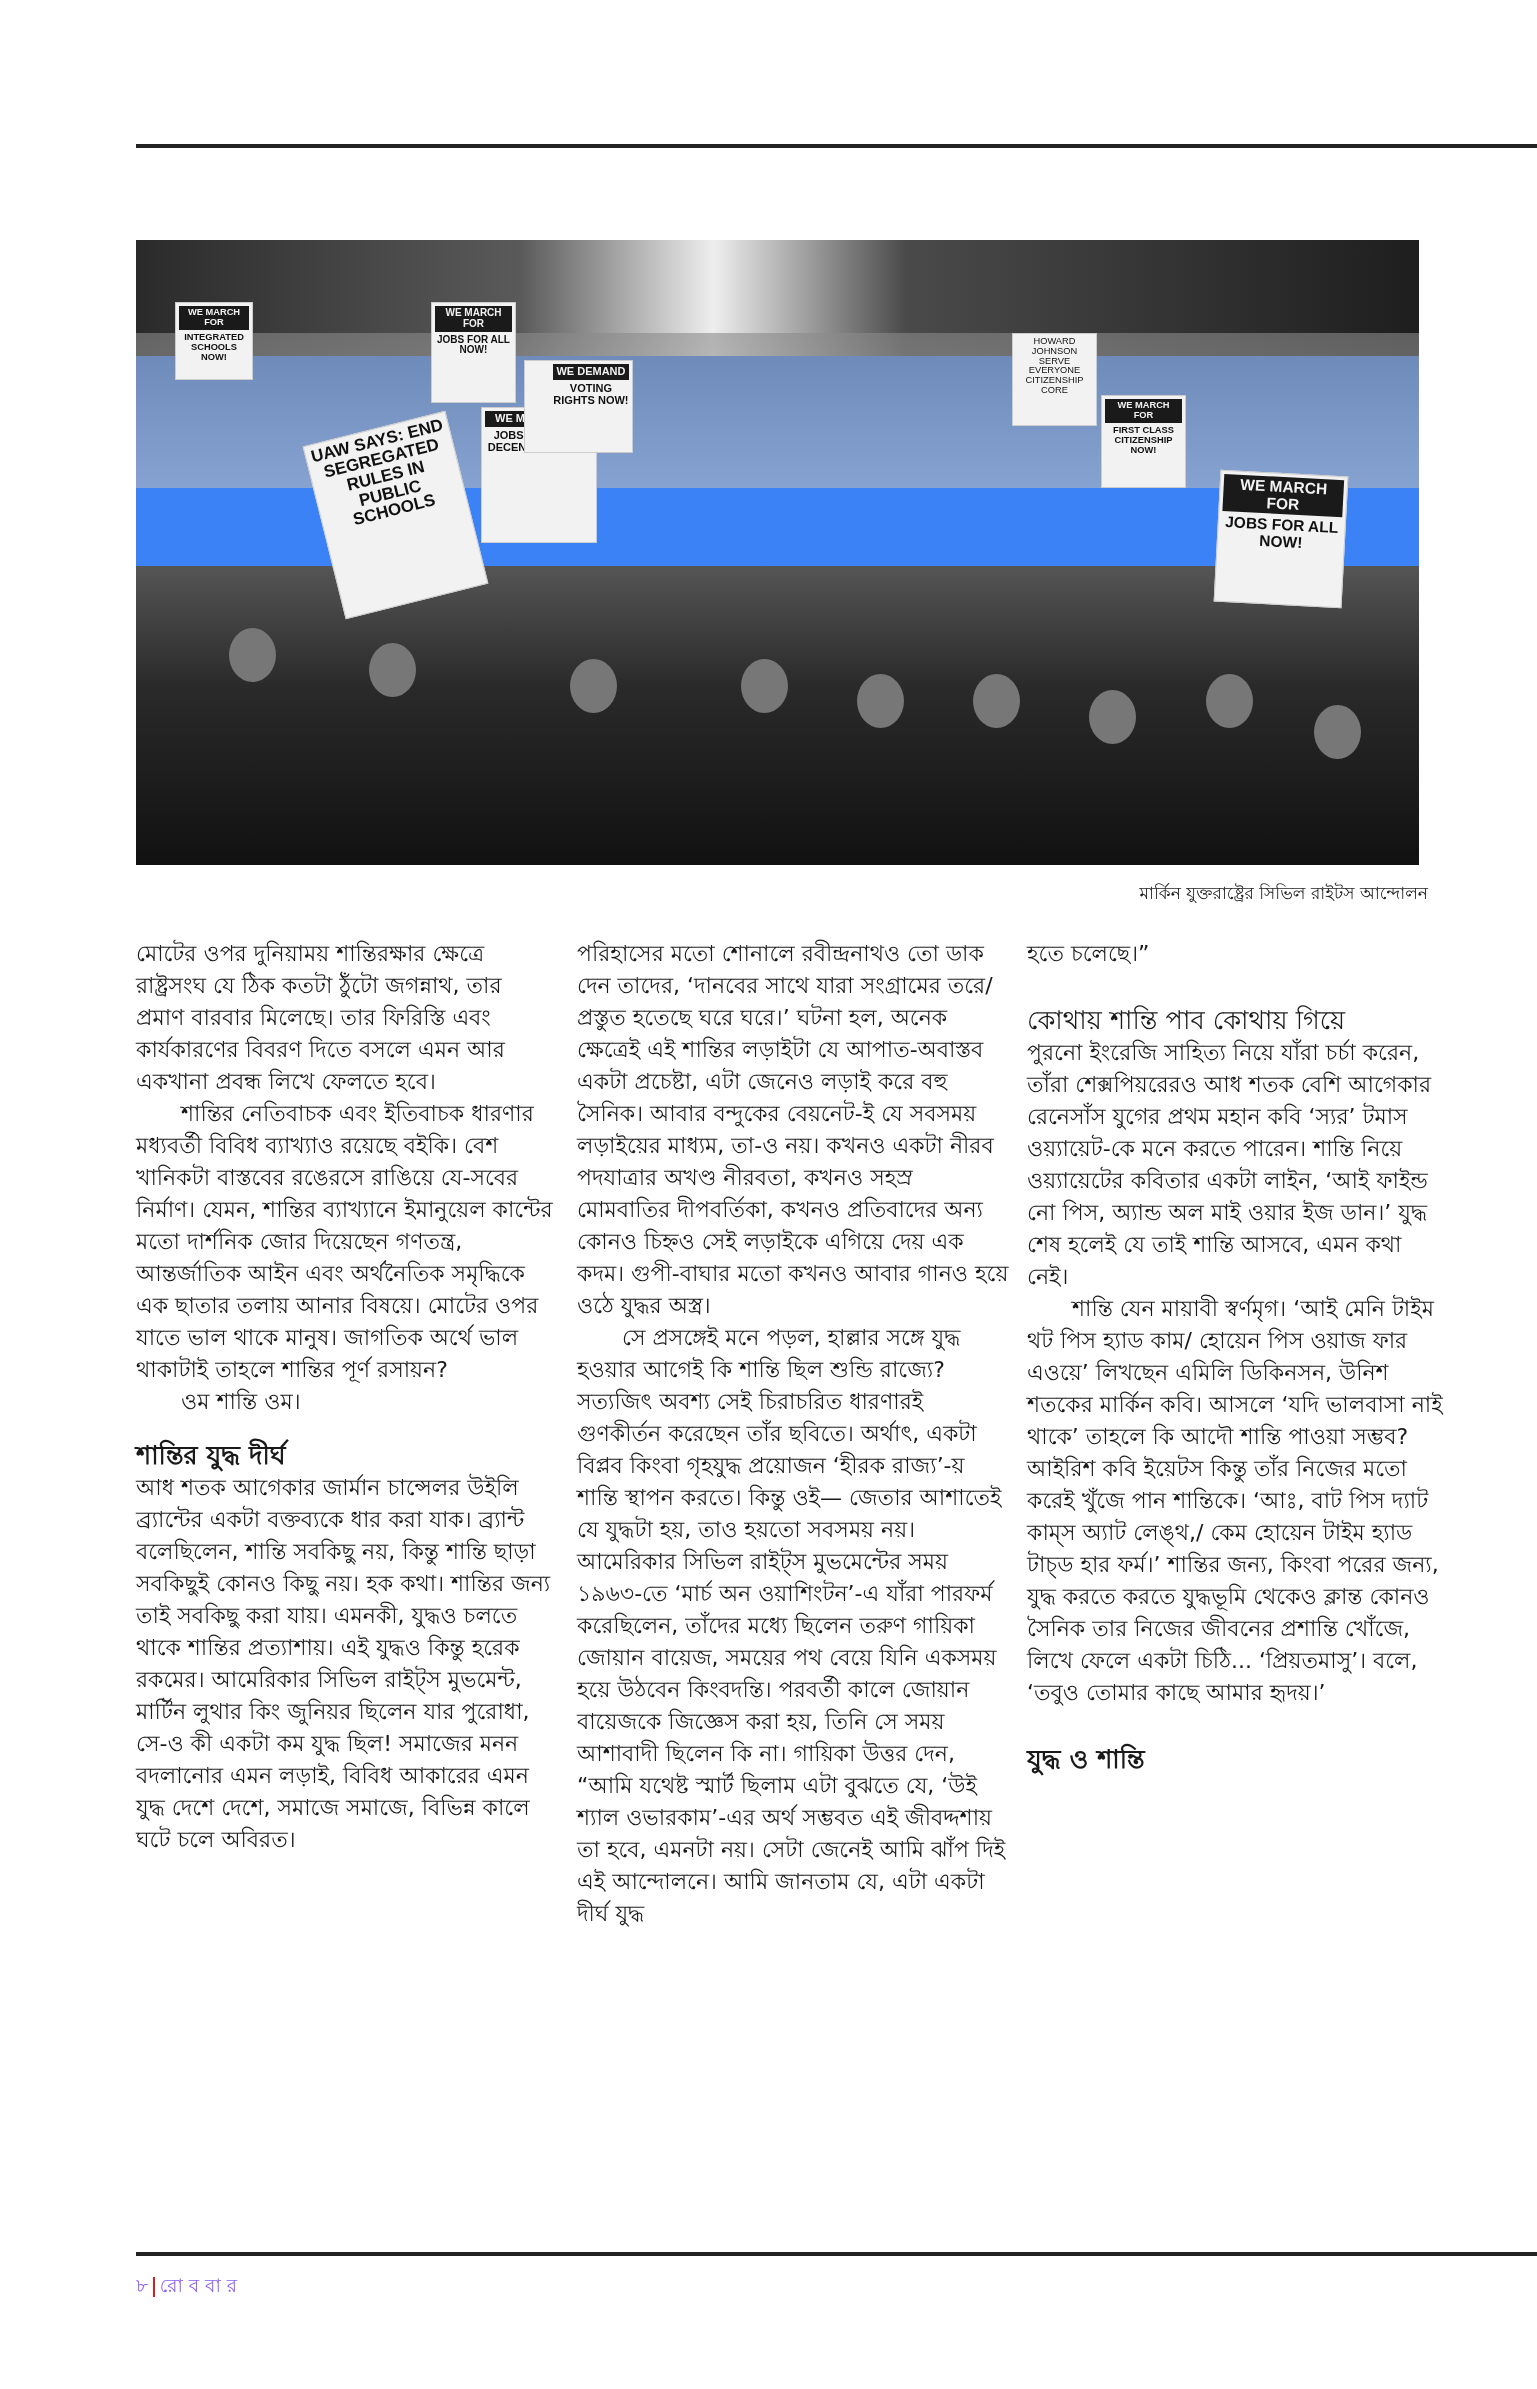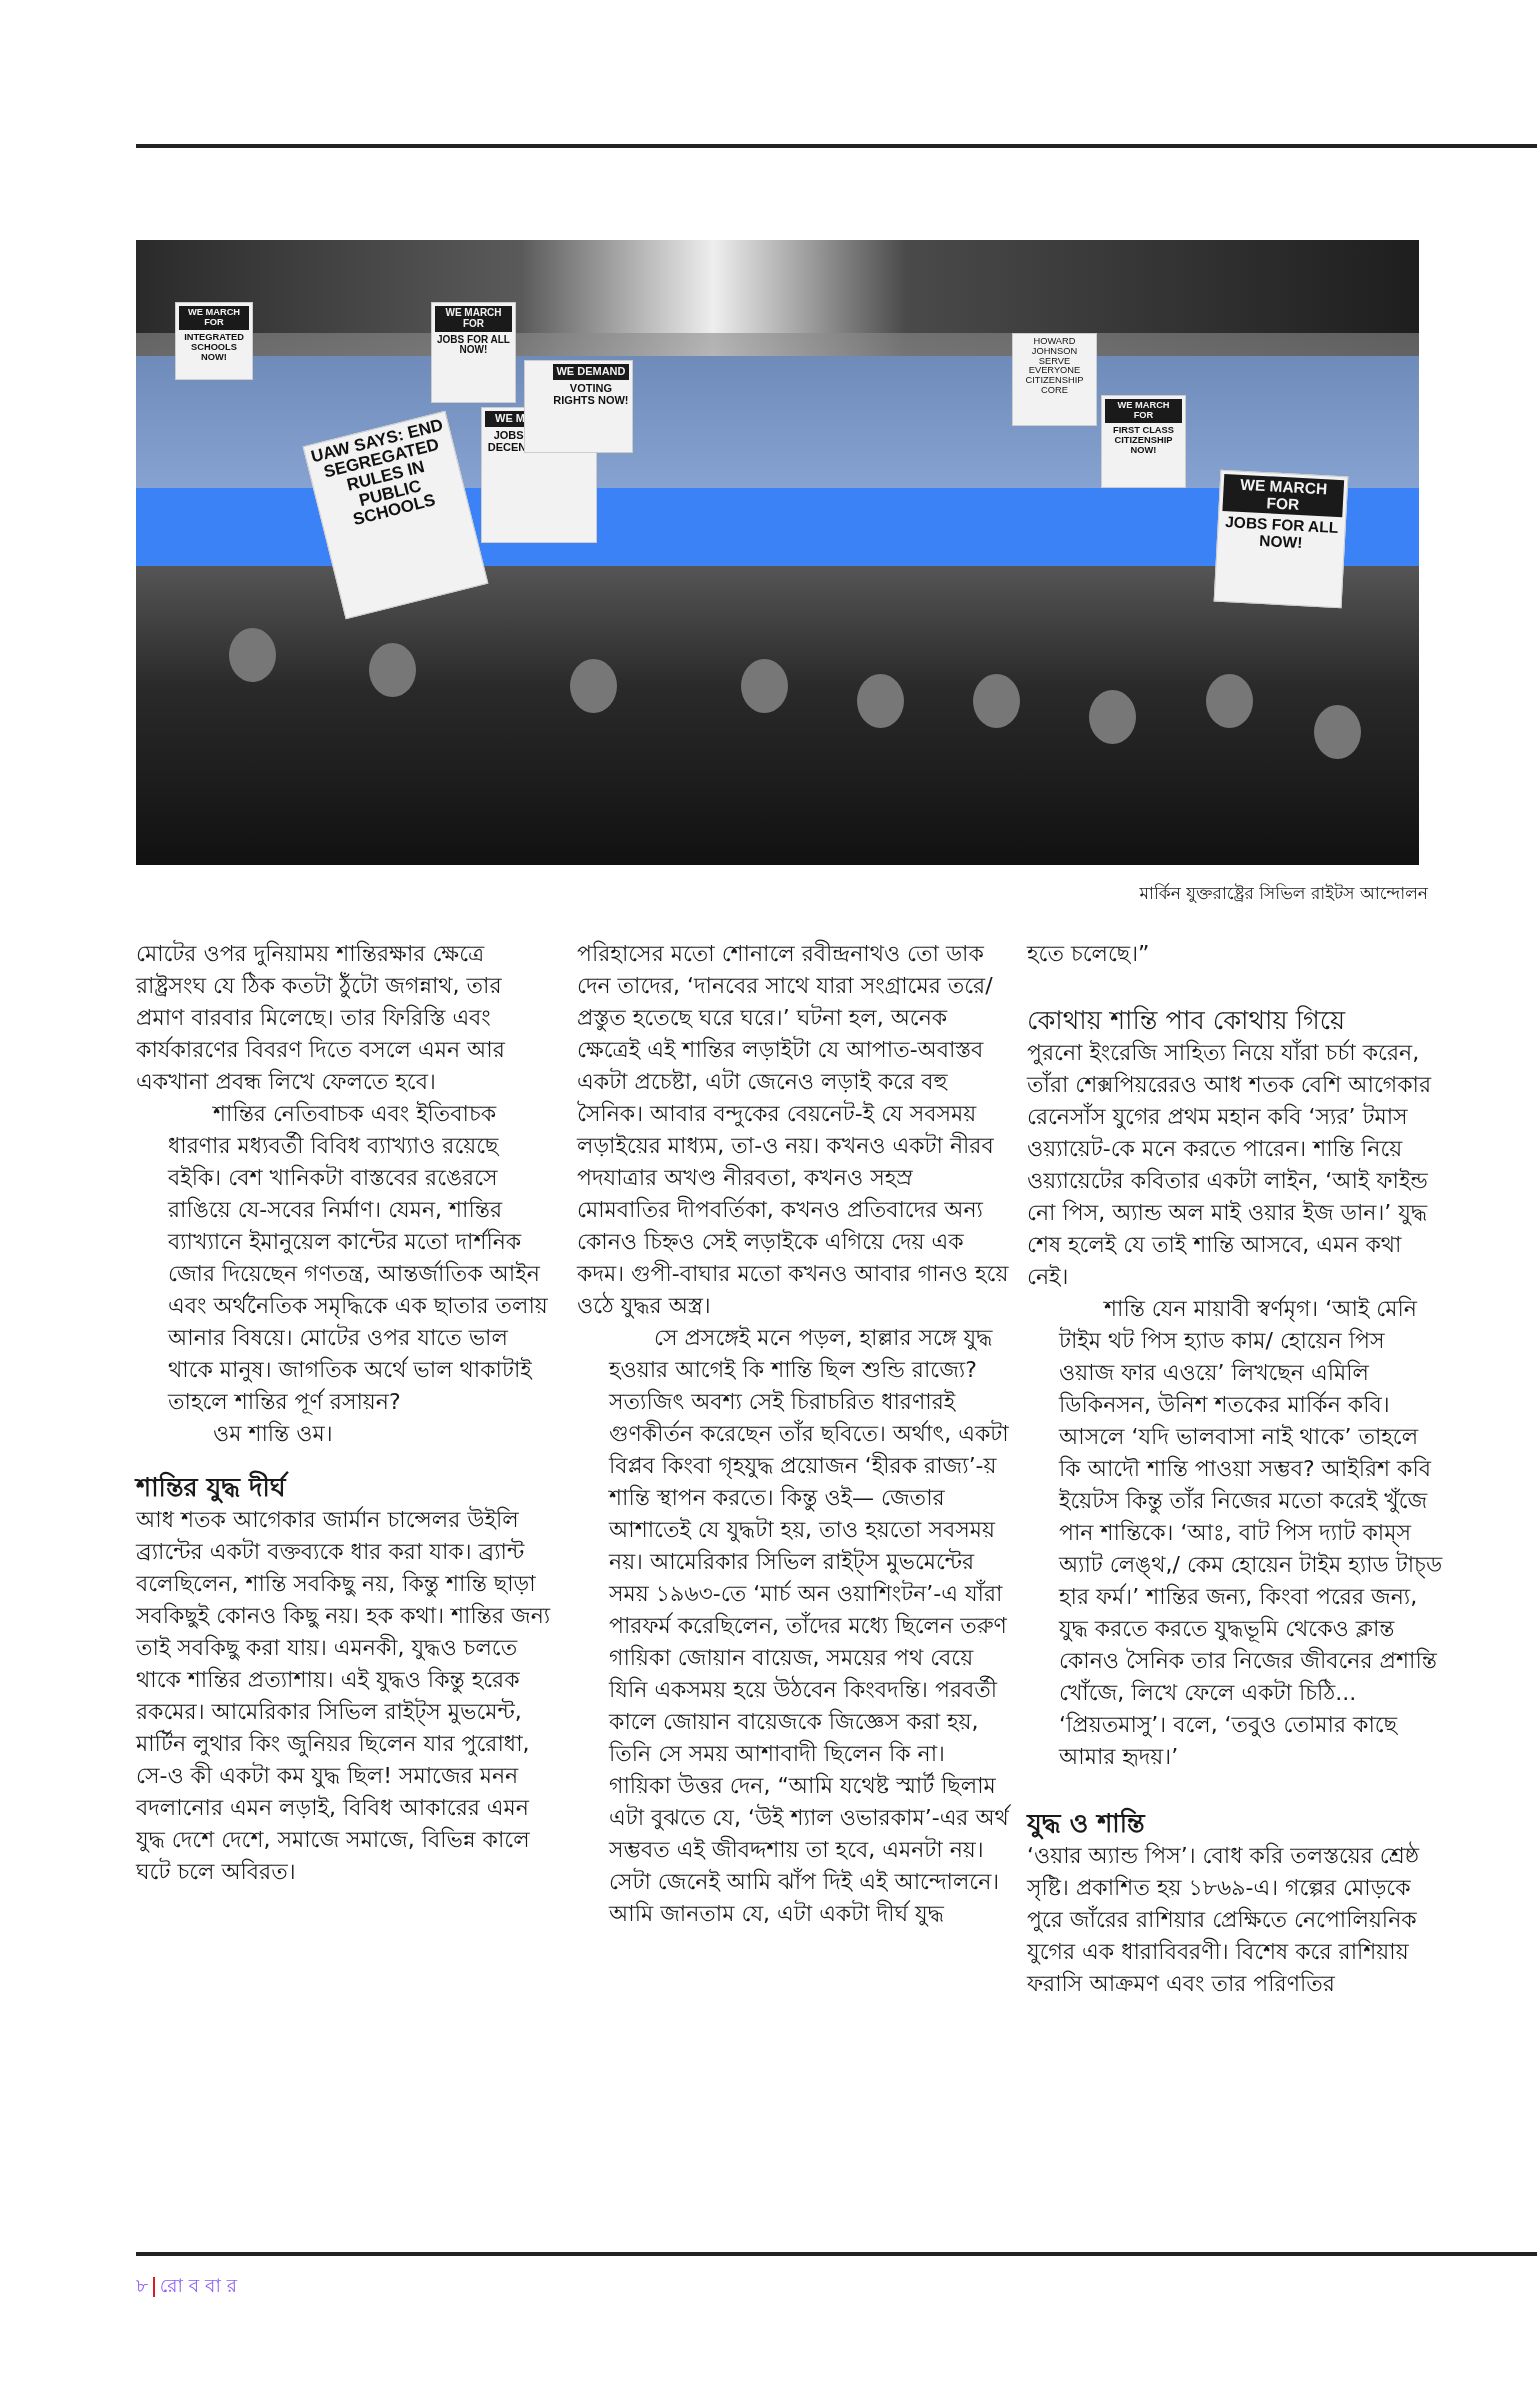--- a/index.html
+++ b/index.html
@@ -19,21 +19,21 @@
   .sign { position:absolute; background:#f2f2f2; border:1.6px solid #ccc; text-align:center;
           font-family:"Liberation Sans", sans-serif; font-weight:bold; color:#111; line-height:1.05;
           box-sizing:border-box; padding:3.1px; }
   .sign .band { background:#1a1a1a; color:#f2f2f2; padding:2.3px 1.6px; margin-bottom:3.1px; }
   .face { position:absolute; border-radius:50%; background:#777; }
 
   .caption { position:absolute; right:110px; top:880px; font-size:17px; color:#222; text-align:right; }
 
   .col { position:absolute; top:938px; width:419px; font-size:22px; line-height:32px; }
   .col p { margin:0; text-align:left; }
-  .col p.indent { text-indent:45px;margin-left:32px; }
+  .col p.indent { text-indent:45px; }
   .col h3 { margin:0; font-size:25.6px; font-weight:bold; line-height:34px; }
   .col1 { left:136px; }
   .col2 { left:577px; width:434px; }
   .col3 { left:1027px; width:419px; }
   .gap-s { height:20px; }
   .gap-l { height:33px; }
 
   .footer { position:absolute; left:136px; top:2272px; font-size:18.6px; color:#8b5cf6; }
   .footer .sep { display:inline-block; width:2.3px; height:20px; background:#d32027; vertical-align:middle; margin:0 4.7px; }
 </style>
@@ -106,21 +106,20 @@
 </div>
 
 <div class="col col3">
   <p>হতে চলেছে।”</p>
   <div class="gap-l"></div>
   <h3 style="font-weight:normal;">কোথায় শান্তি পাব কোথায় গিয়ে</h3>
   <p>পুরনো ইংরেজি সাহিত্য নিয়ে যাঁরা চর্চা করেন, তাঁরা শেক্সপিয়রেরও আধ শতক বেশি আগেকার রেনেসাঁস যুগের প্রথম মহান কবি ‘স্যর’ টমাস ওয়্যায়েট-কে মনে করতে পারেন। শান্তি নিয়ে ওয়্যায়েটের কবিতার একটা লাইন, ‘আই ফাইন্ড নো পিস, অ্যান্ড অল মাই ওয়ার ইজ ডান।’ যুদ্ধ শেষ হলেই যে তাই শান্তি আসবে, এমন কথা নেই।</p>
   <p class="indent">শান্তি যেন মায়াবী স্বর্ণমৃগ। ‘আই মেনি টাইম থট পিস হ্যাড কাম/ হোয়েন পিস ওয়াজ ফার এওয়ে’ লিখছেন এমিলি ডিকিনসন, উনিশ শতকের মার্কিন কবি। আসলে ‘যদি ভালবাসা নাই থাকে’ তাহলে কি আদৌ শান্তি পাওয়া সম্ভব? আইরিশ কবি ইয়েটস কিন্তু তাঁর নিজের মতো করেই খুঁজে পান শান্তিকে। ‘আঃ, বাট পিস দ্যাট কাম্‌স অ্যাট লেঙ্থ,/ কেম হোয়েন টাইম হ্যাড টাচ্‌ড হার ফর্ম।’ শান্তির জন্য, কিংবা পরের জন্য, যুদ্ধ করতে করতে যুদ্ধভূমি থেকেও ক্লান্ত কোনও সৈনিক তার নিজের জীবনের প্রশান্তি খোঁজে, লিখে ফেলে একটা চিঠি... ‘প্রিয়তমাসু’। বলে, ‘তবুও তোমার কাছে আমার হৃদয়।’</p>
   <div class="gap-l"></div>
   <h3>যুদ্ধ ও শান্তি</h3>
-  <p>‘ওয়ার অ্যান্ড পিস’। বোধ করি তলস্তয়ের শ্রেষ্ঠ সৃষ্টি। প্রকাশিত হয় ১৮৬৯-এ। গল্পের মোড়কে পুরে জাঁরের রাশিয়ার প্রেক্ষিতে নেপোলিয়নিক যুগের এক ধারাবিবরণী। বিশেষ করে রাশিয়ায় ফরাসি আক্রমণ এবং তার পরিণতির</p>
 </div>
 
 <div class="rule-bottom"></div>
 
 <div class="footer">
   <span>৮</span><span class="sep" style="background: rgb(211, 32, 39);"></span><span>রো ব বা র</span>
 </div>
 
 
 </body></html>

